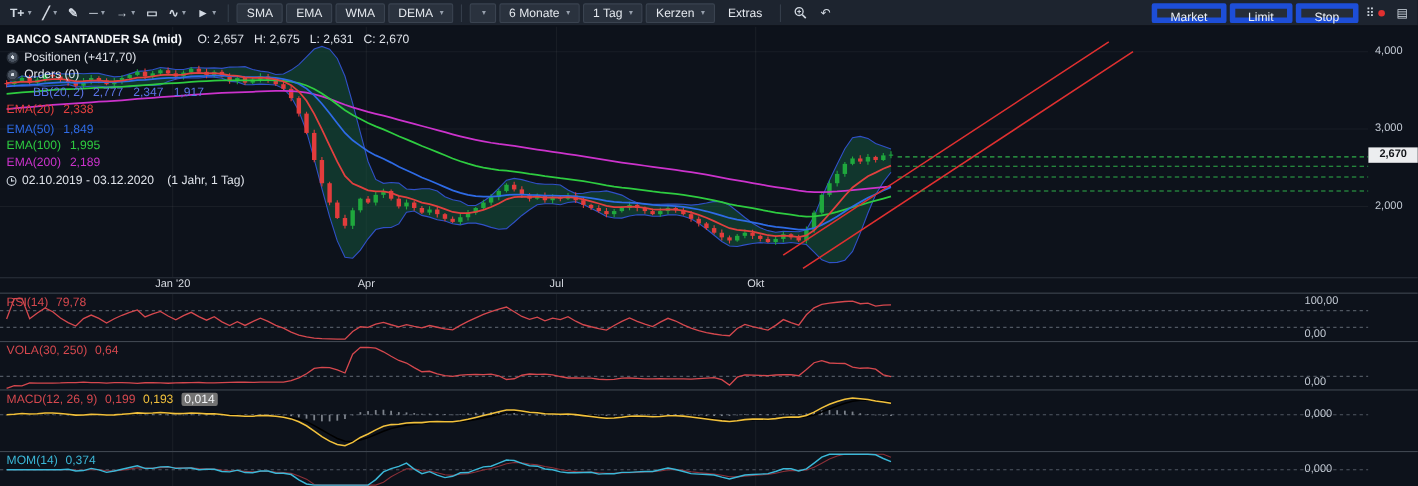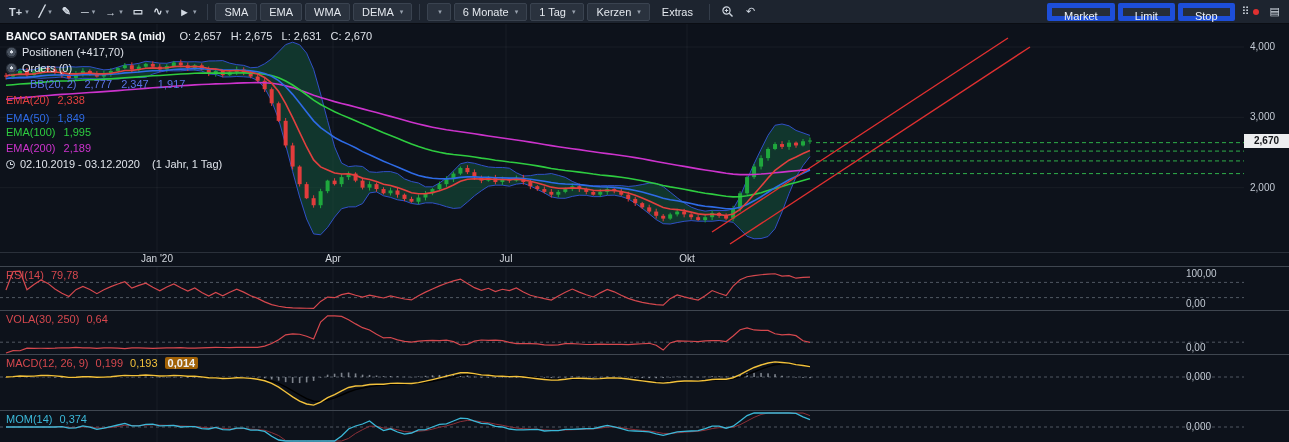--- a/index.html
+++ b/index.html
@@ -45,21 +45,21 @@
 
   
   .time-axis{position:relative;height:14px;background:#0d121b;border-top:1px solid #2a303a;}
   .xlab{position:absolute;top:0px;transform:translateX(-50%);font-size:10px;color:#d6dae1;}
 
   
   .ipanel{position:relative;background:#0d121b;border-top:1px solid #3f4650;}
   .ipanel svg{position:absolute;left:0;top:0;}
   .plabel{position:absolute;top:2px;left:6px;font-size:11px;display:flex;gap:7px;z-index:5;white-space:pre;}
   .red{color:#d5484e;} .yellow{color:#f2c13c;} .cyan{color:#3bb8d8;}
-  .chip{color:#f0f2f5;background:#a16207;padding:0 3px;border-radius:2px;font-weight:bold;}
+  .chip{color:#f0f2f5;background:#737373;padding:0 3px;border-radius:2px;}
   .pax{position:absolute;left:1186px;font-size:10px;color:#c3cad4;z-index:5;}
 </style>
 </head>
 <body>
 
 <div class="app">
 
   <div class="toolbar">
     <div class="tools">
       <span class="tool">

